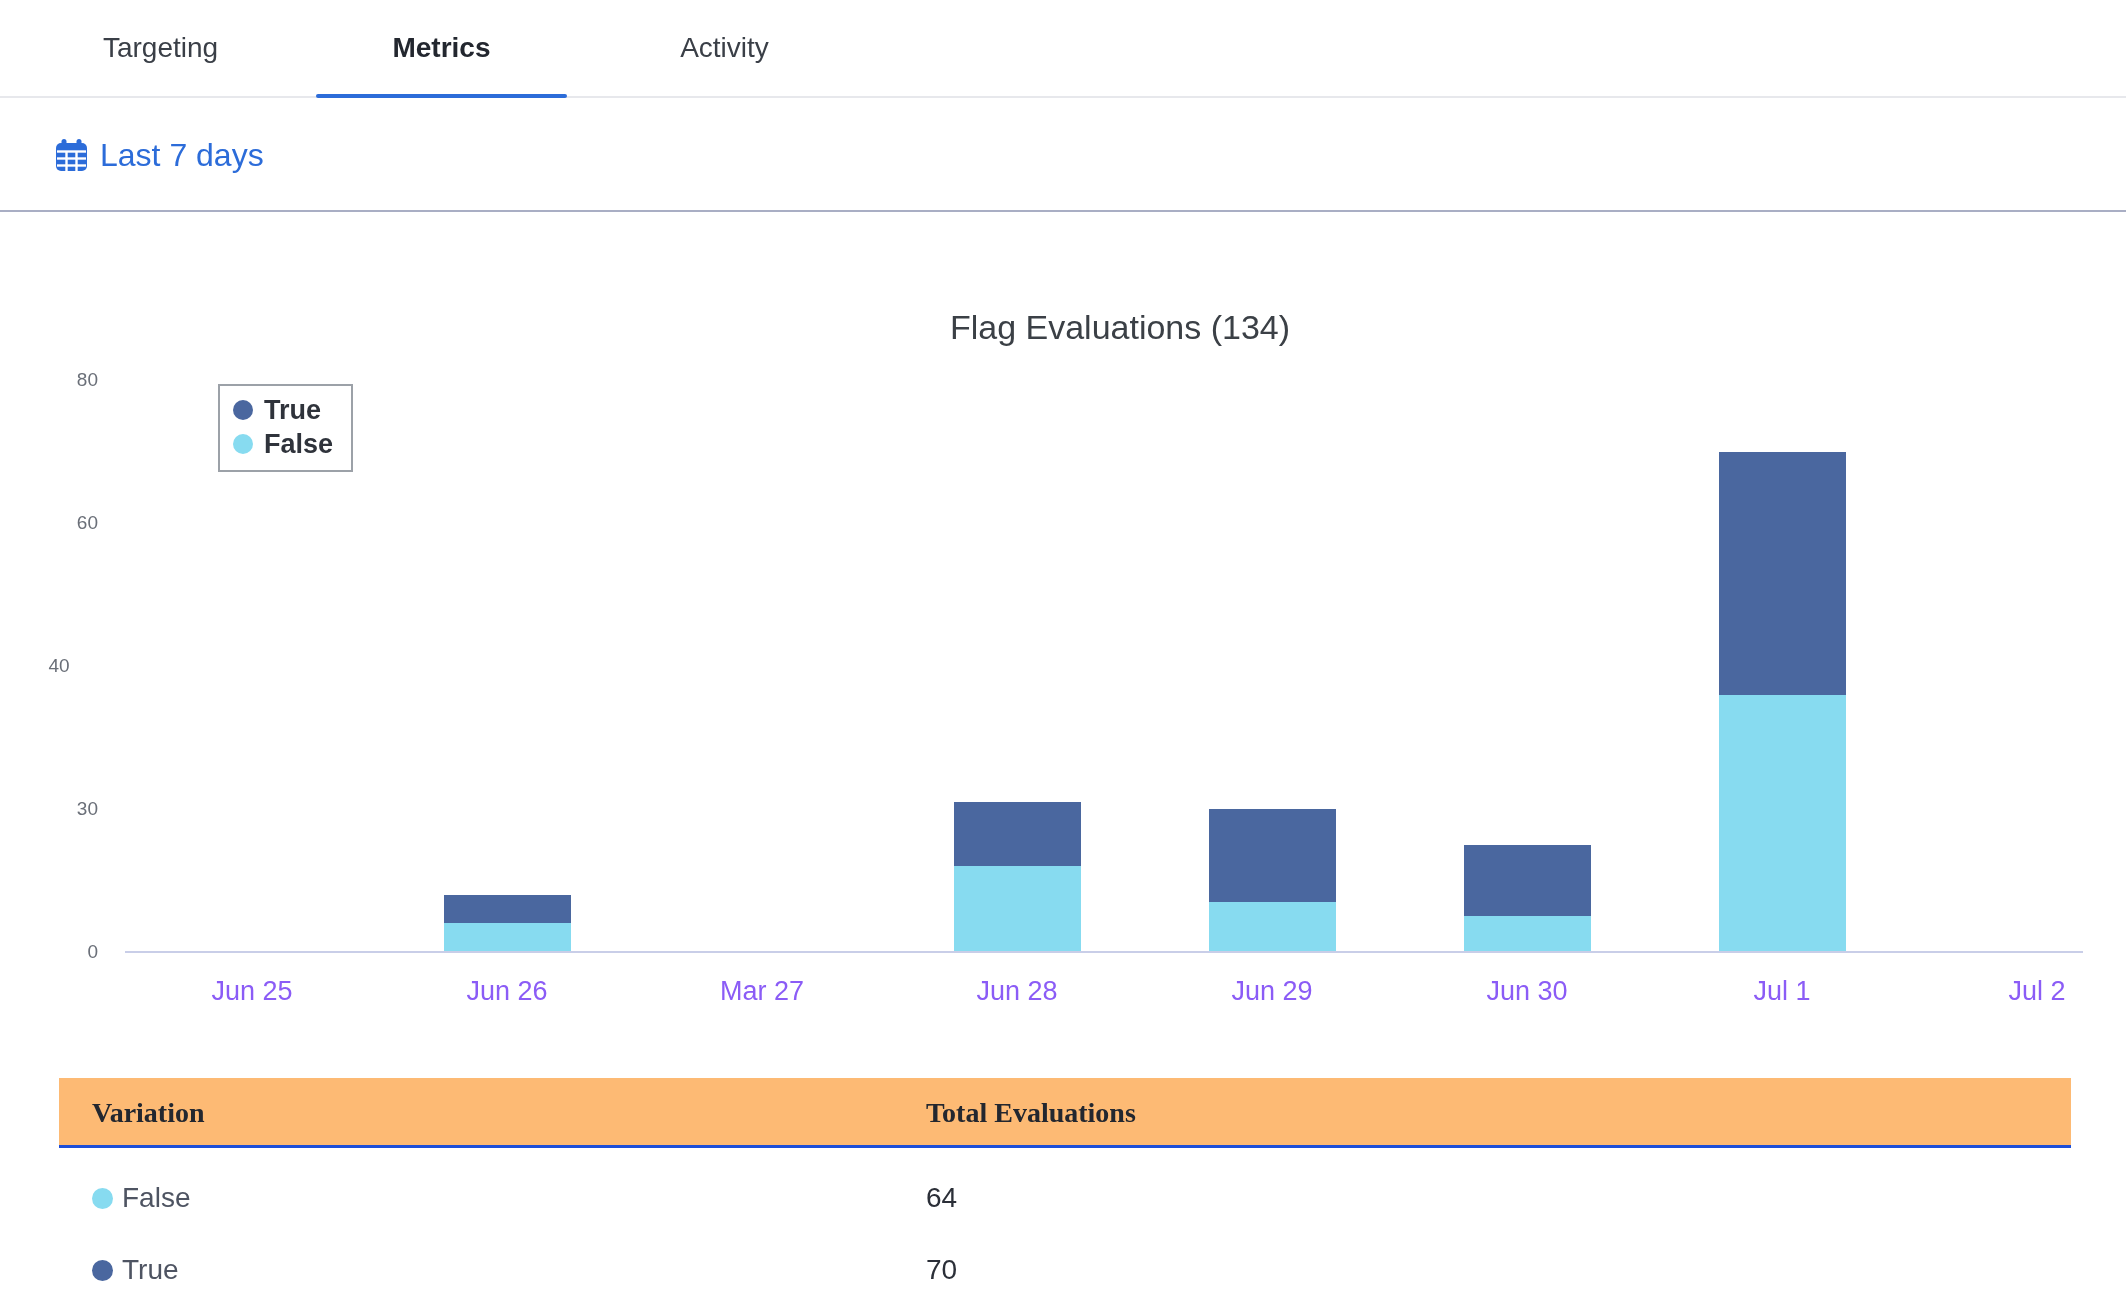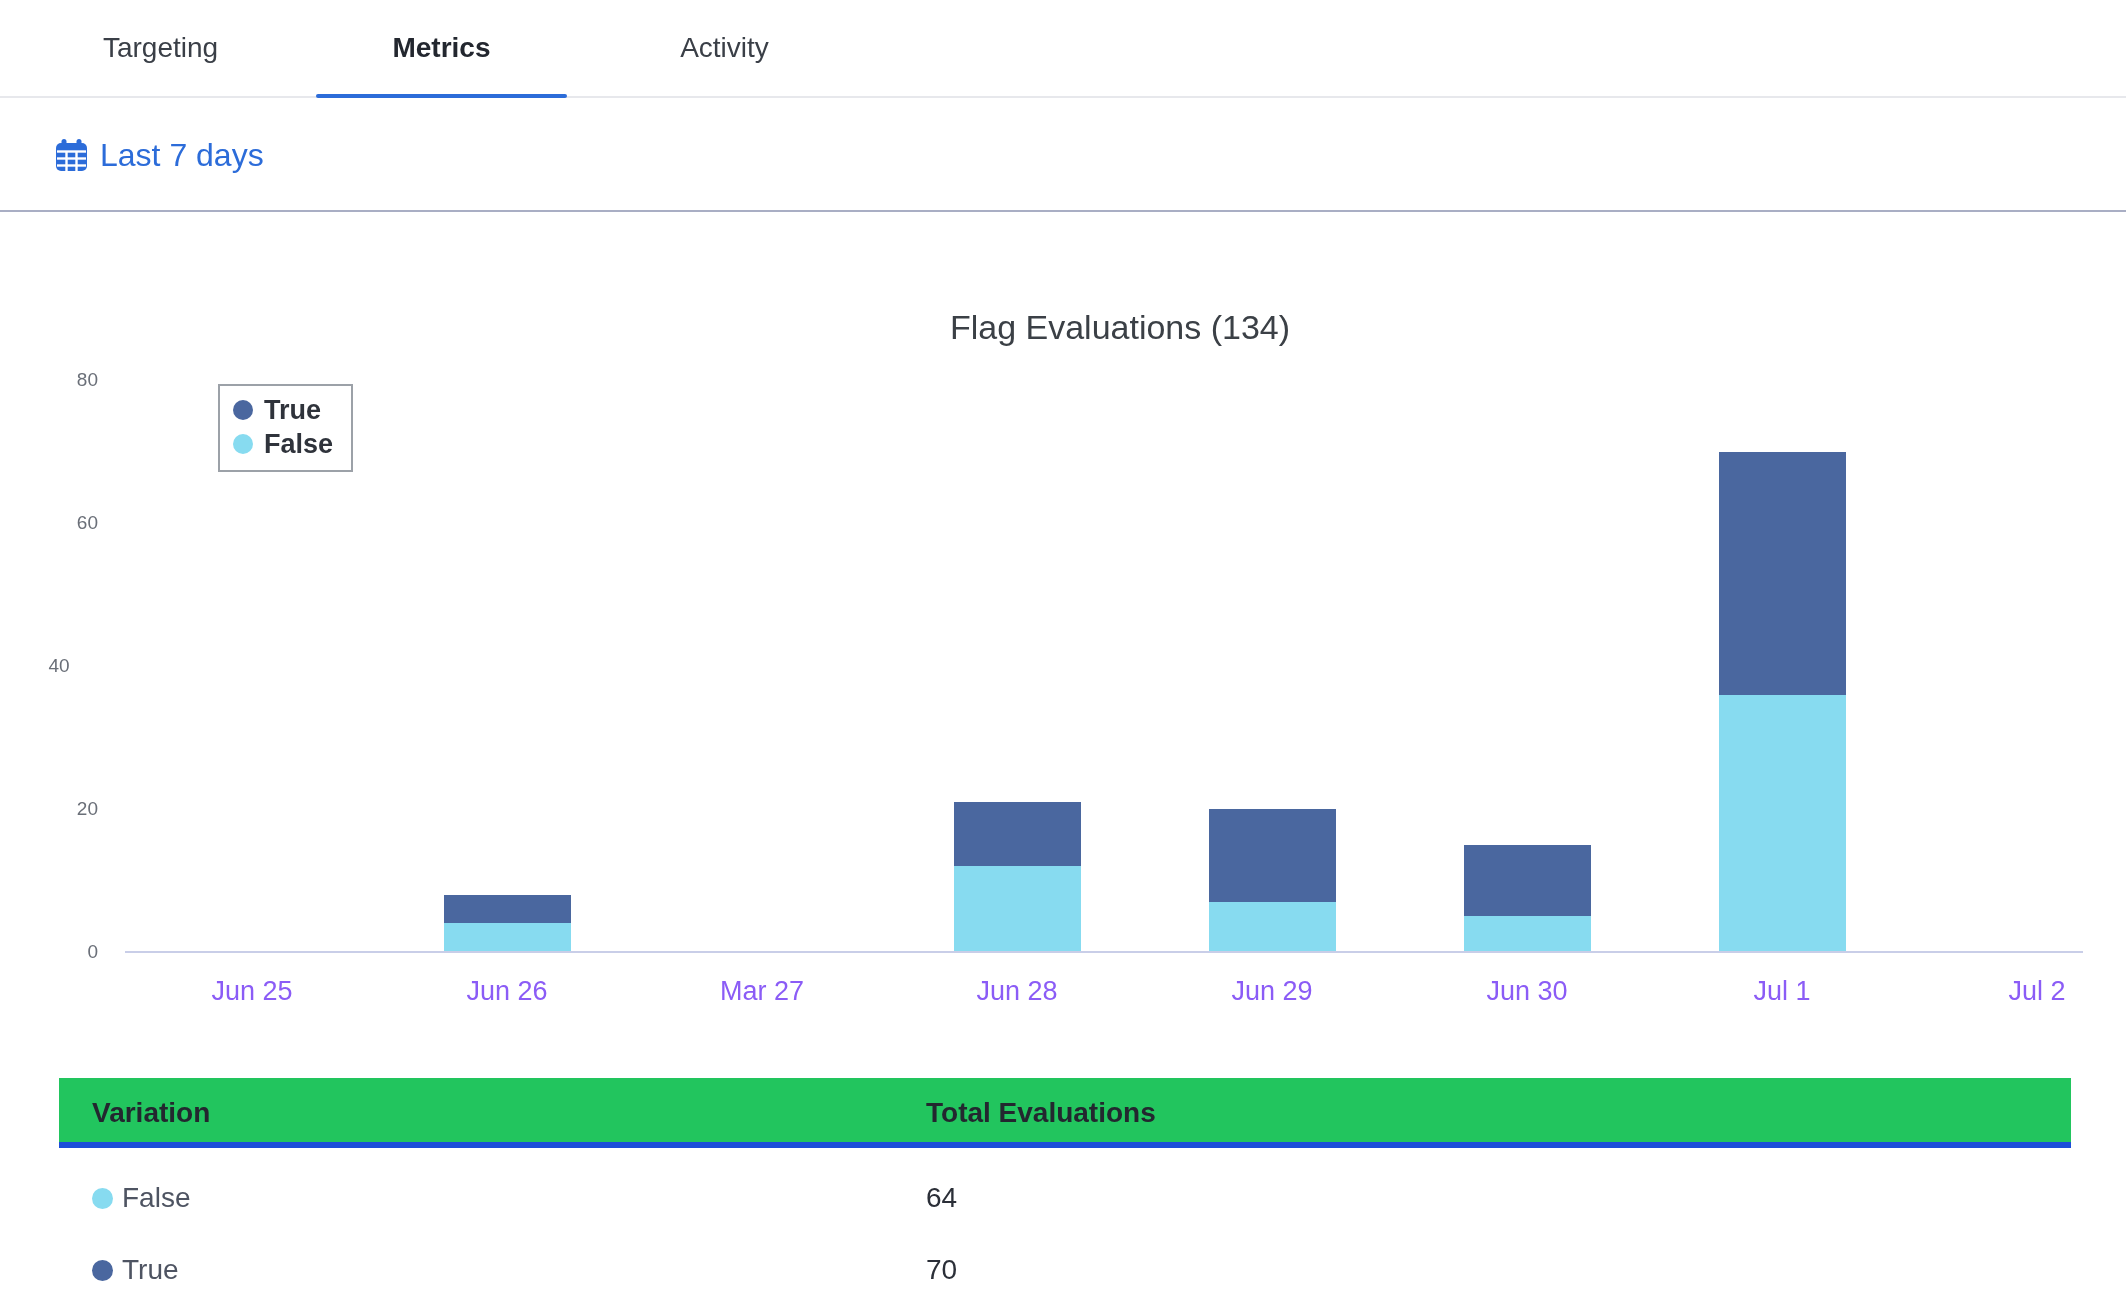--- a/index.html
+++ b/index.html
@@ -63,22 +63,23 @@
   }
   .bar-seg { position: absolute; }
   .xlabel {
     position: absolute; width: 200px; height: 32px;
     text-align: center; font-size: 27px; color: #8b5cf6; line-height: 32px; margin-top: 13px;
   }
 
   
   .vtable { position: absolute; left: 59px; top: 1078px; width: 2012px; }
   .vtable-header {
-    position: relative; height: 70px; background: #22c55e;
-    border-bottom: 6px solid #1d4ed8;
+    position: relative; height: 70px; background: #fdba74;
+    border-bottom: 3px solid #1d4ed8;
+    font-family: Liberation Serif, serif;
   }
   .vtable-header .col1, .vtable-row .col1 { position: absolute; left: 33px; }
   .vtable-header .col2, .vtable-row .col2 { position: absolute; left: 867px; }
   .vtable-header span {
     top: 0; line-height: 70px; font-size: 28px; font-weight: bold; color: #23272f;
   }
   .vtable-row { position: relative; height: 72px; }
   .vtable-row.first { margin-top: 14px; }
   .vtable-row .col1 {
     top: 0; height: 72px; display: flex; align-items: center; gap: 9px;
@@ -128,21 +129,21 @@
         <span class="legend-label">True</span>
       </div>
       <div class="legend-item">
         <span class="legend-dot" id="legend-dot-false" style="background: rgb(135, 219, 240);"></span>
         <span class="legend-label">False</span>
       </div>
     </div>
 
     <div id="yticks">
         <div class="ytick" style="top: 724px;">0</div>
-        <div class="ytick" style="top: 581px;">20</div>
+        <div class="ytick" style="top: 581px;">30</div>
         <div class="ytick" style="top: 438px; text-align: center;">40</div>
         <div class="ytick" style="top: 295px;">60</div>
         <div class="ytick" style="top: 152px;">80</div>
       </div>
     <div id="bars">
         <div class="bar-seg" style="left: 443.5px; width: 127px; top: 711.4px; height: 28.6px; background: rgb(135, 219, 240);"></div>
         <div class="bar-seg" style="left: 443.5px; width: 127px; top: 682.8px; height: 28.6px; background: rgb(74, 103, 159);"></div>
         <div class="bar-seg" style="left: 953.5px; width: 127px; top: 654.2px; height: 85.8px; background: rgb(135, 219, 240);"></div>
         <div class="bar-seg" style="left: 953.5px; width: 127px; top: 589.85px; height: 64.35px; background: rgb(74, 103, 159);"></div>
         <div class="bar-seg" style="left: 1208.5px; width: 127px; top: 689.95px; height: 50.05px; background: rgb(135, 219, 240);"></div>

